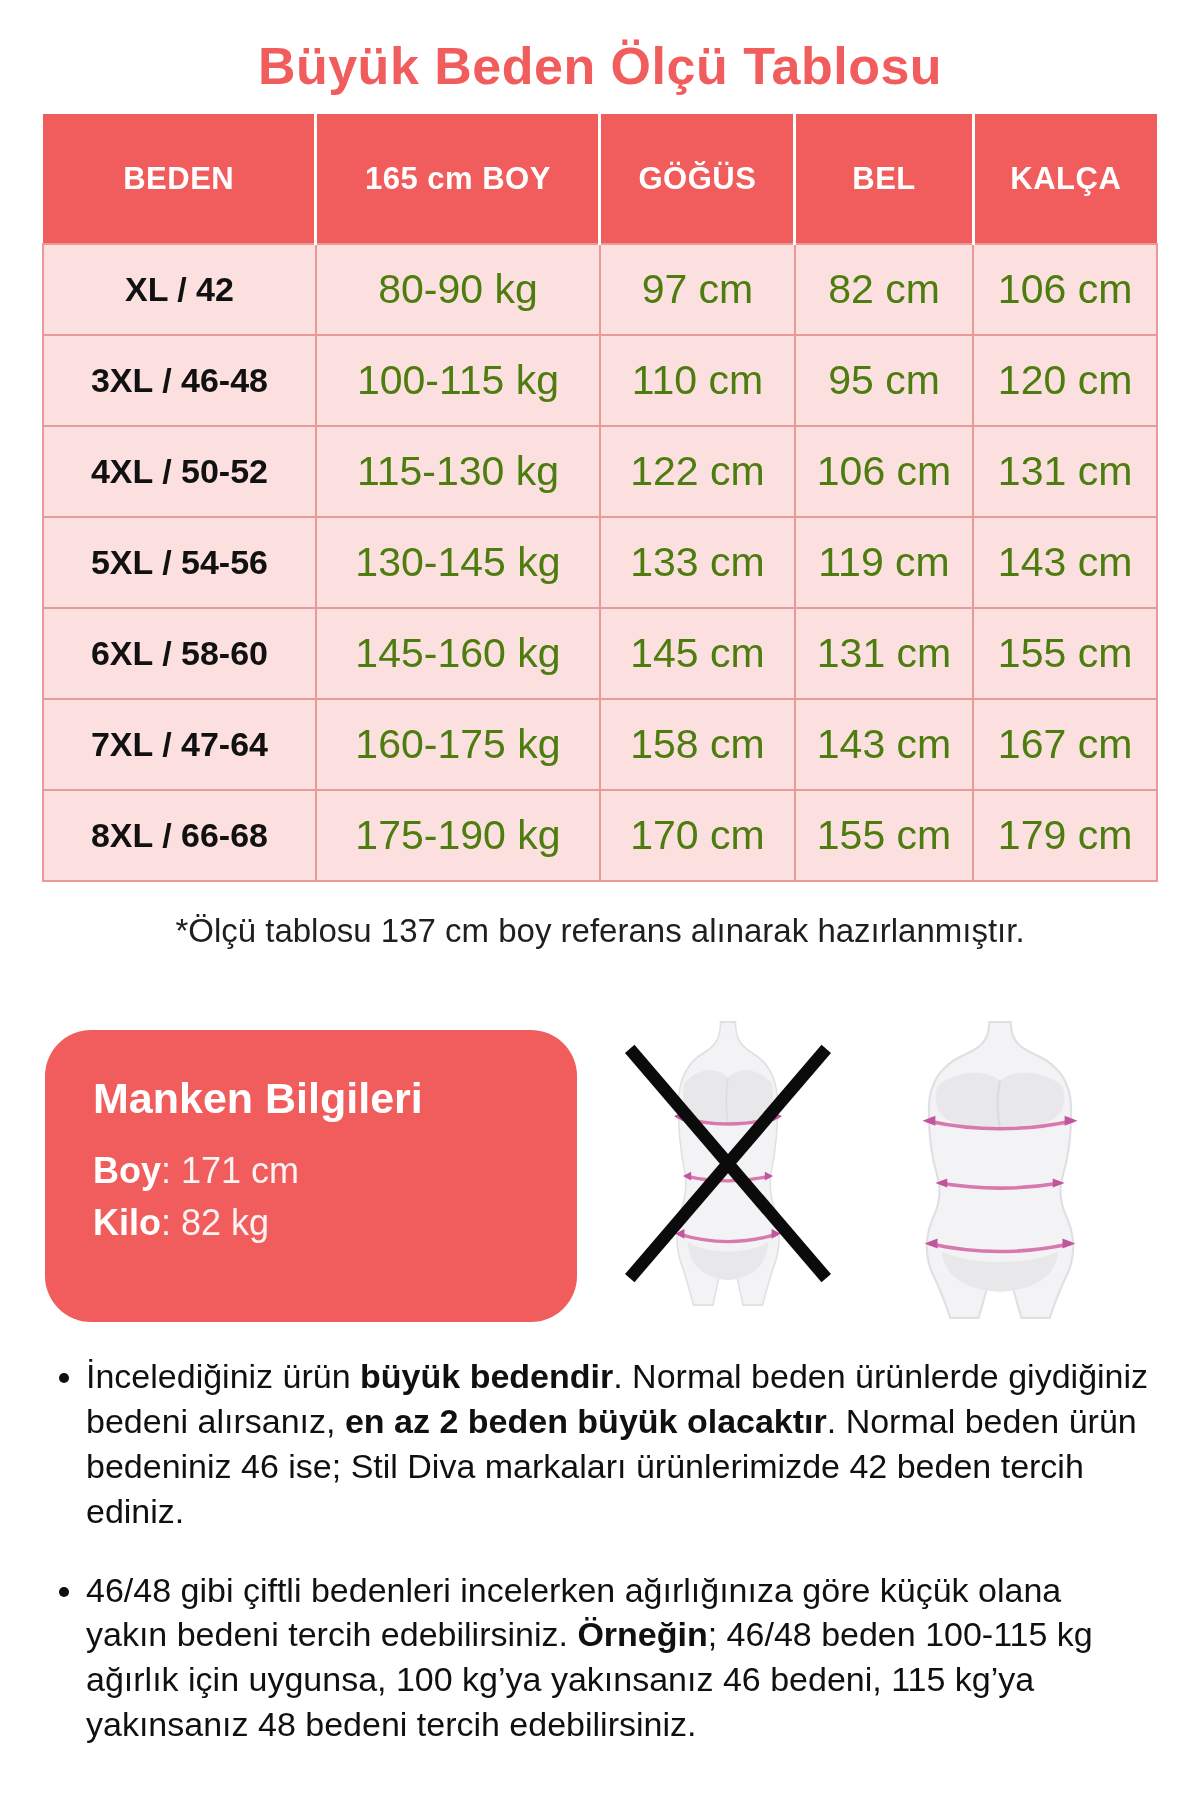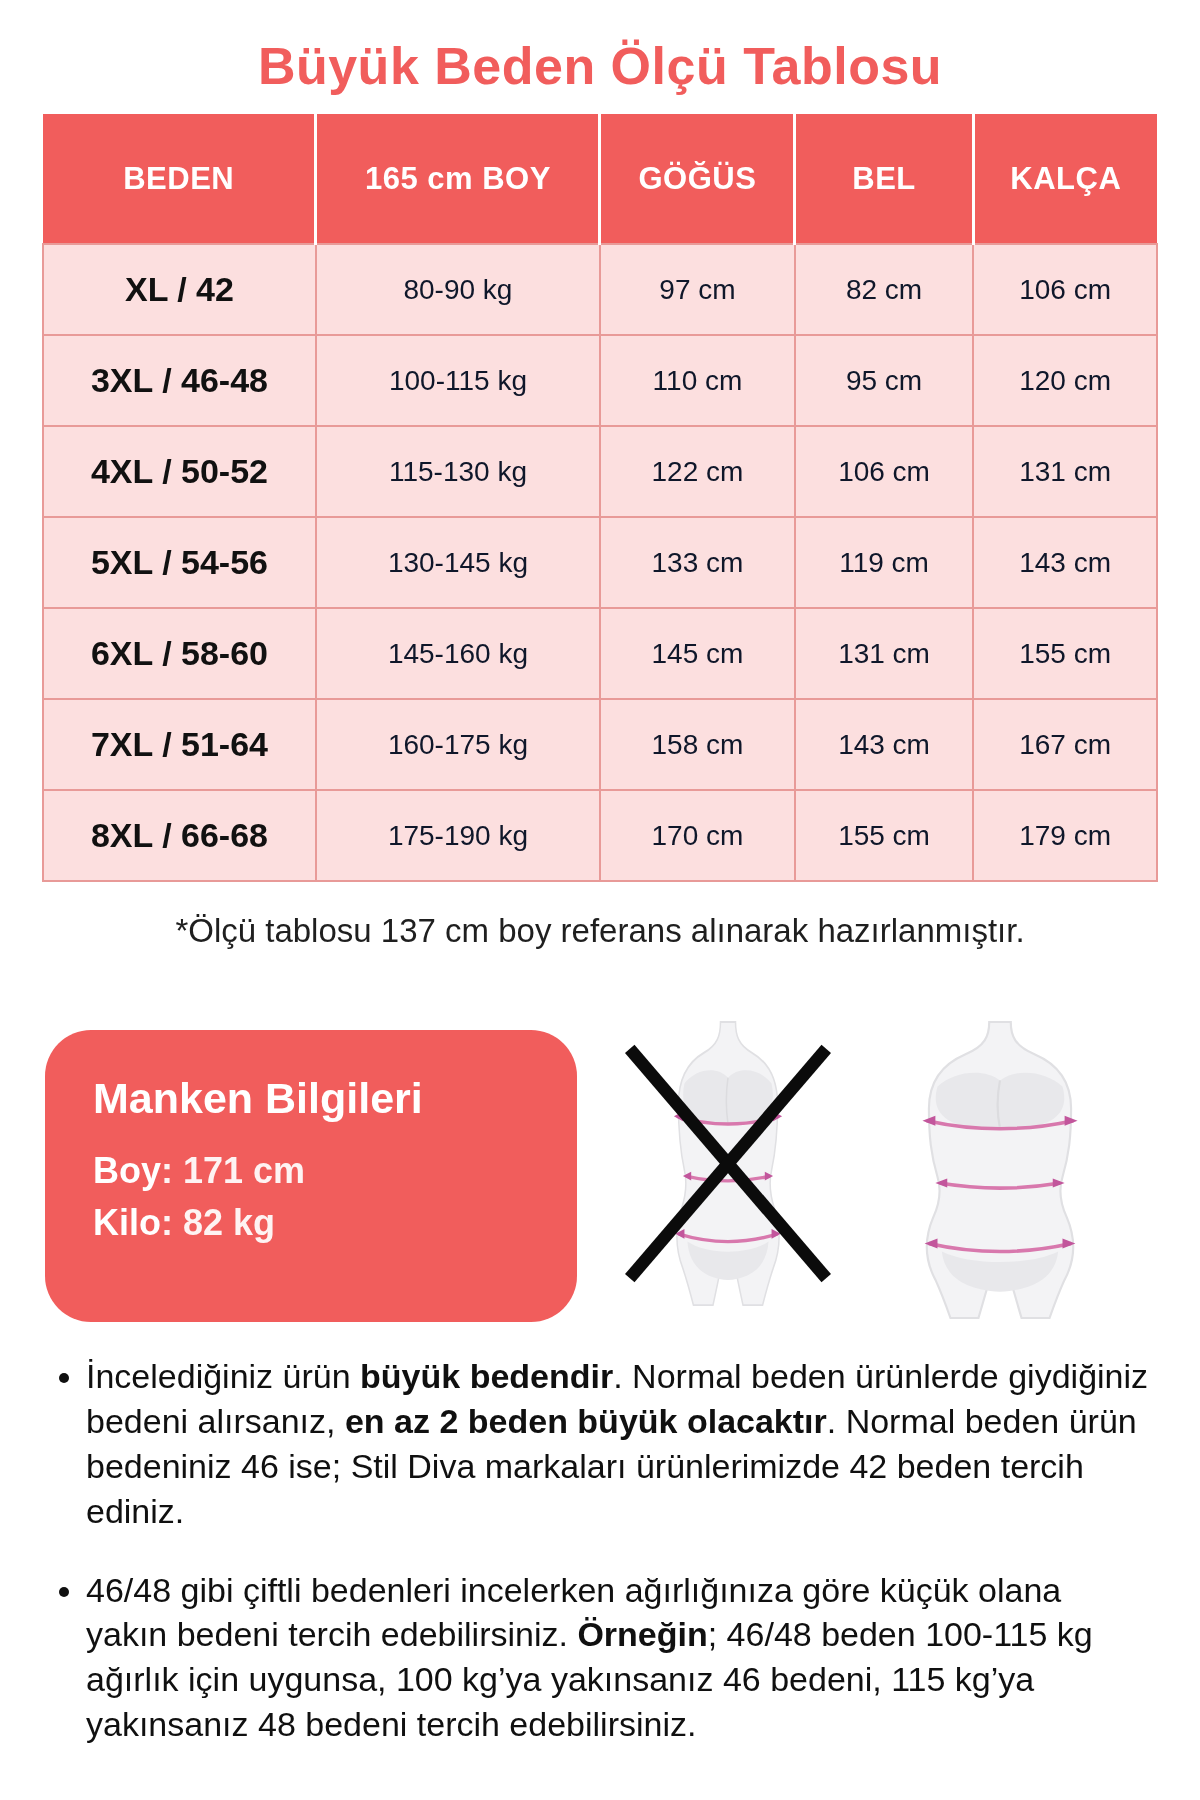--- a/index.html
+++ b/index.html
@@ -26,37 +26,37 @@
   .size-table col.c4{width:16%}
   .size-table col.c5{width:16.5%}
   .size-table th{
     background:var(--coral);color:#fff;font-size:31px;font-weight:700;
     height:130px;text-align:center;letter-spacing:.5px;
     border-left:3px solid #fff;
   }
   .size-table th:first-child{border-left:none;}
   .size-table td{
     background:var(--cell-pink);border:2px solid var(--grid-pink);
-    height:91px;text-align:center;font-size:28px;color:#0f172a;
+    height:91px;text-align:center;font-size:41px;color:#4d7c0f;
   }
   .size-table td.size-col{font-weight:700;font-size:34px;color:#111;}
   .footnote{
     margin-top:30px;text-align:center;font-size:33px;color:#1f1f1f;
   }
   .model-section{
     display:flex;align-items:flex-end;margin:40px 45px 0;
   }
   .model-card{
     width:532px;min-height:292px;background:var(--coral);
     border-radius:46px;padding:40px 42px 30px;color:#fff;flex:none;
   }
   .model-title{font-size:43px;font-weight:800;margin:4px 0 22px 6px;}
   .model-row{font-size:36px;line-height:52px;margin-left:6px;}
   .model-label{font-weight:700;}
-  .model-value{font-weight:700;opacity:.93;}
+  .model-value{font-weight:400;opacity:.93;}
   .figures{
     flex:1;display:flex;justify-content:center;gap:55px;padding-top:30px;
   }
   .figure-wrap{position:relative;line-height:0;}
   .notes{margin:32px 50px 0 40px;}
   .notes ul{padding-left:46px;}
   .notes li{
     font-size:34px;line-height:1.32;margin-bottom:34px;color:#101010;
   }
   .notes b{font-weight:700;}
@@ -119,21 +119,21 @@
         <td>143 cm</td>
       </tr>
       <tr>
         <td class="size-col">6XL / 58-60</td>
         <td>145-160 kg</td>
         <td>145 cm</td>
         <td>131 cm</td>
         <td>155 cm</td>
       </tr>
       <tr>
-        <td class="size-col">7XL / 51-64</td>
+        <td class="size-col">7XL / 47-64</td>
         <td>160-175 kg</td>
         <td>158 cm</td>
         <td>143 cm</td>
         <td>167 cm</td>
       </tr>
       <tr>
         <td class="size-col">8XL / 66-68</td>
         <td>175-190 kg</td>
         <td>170 cm</td>
         <td>155 cm</td>

